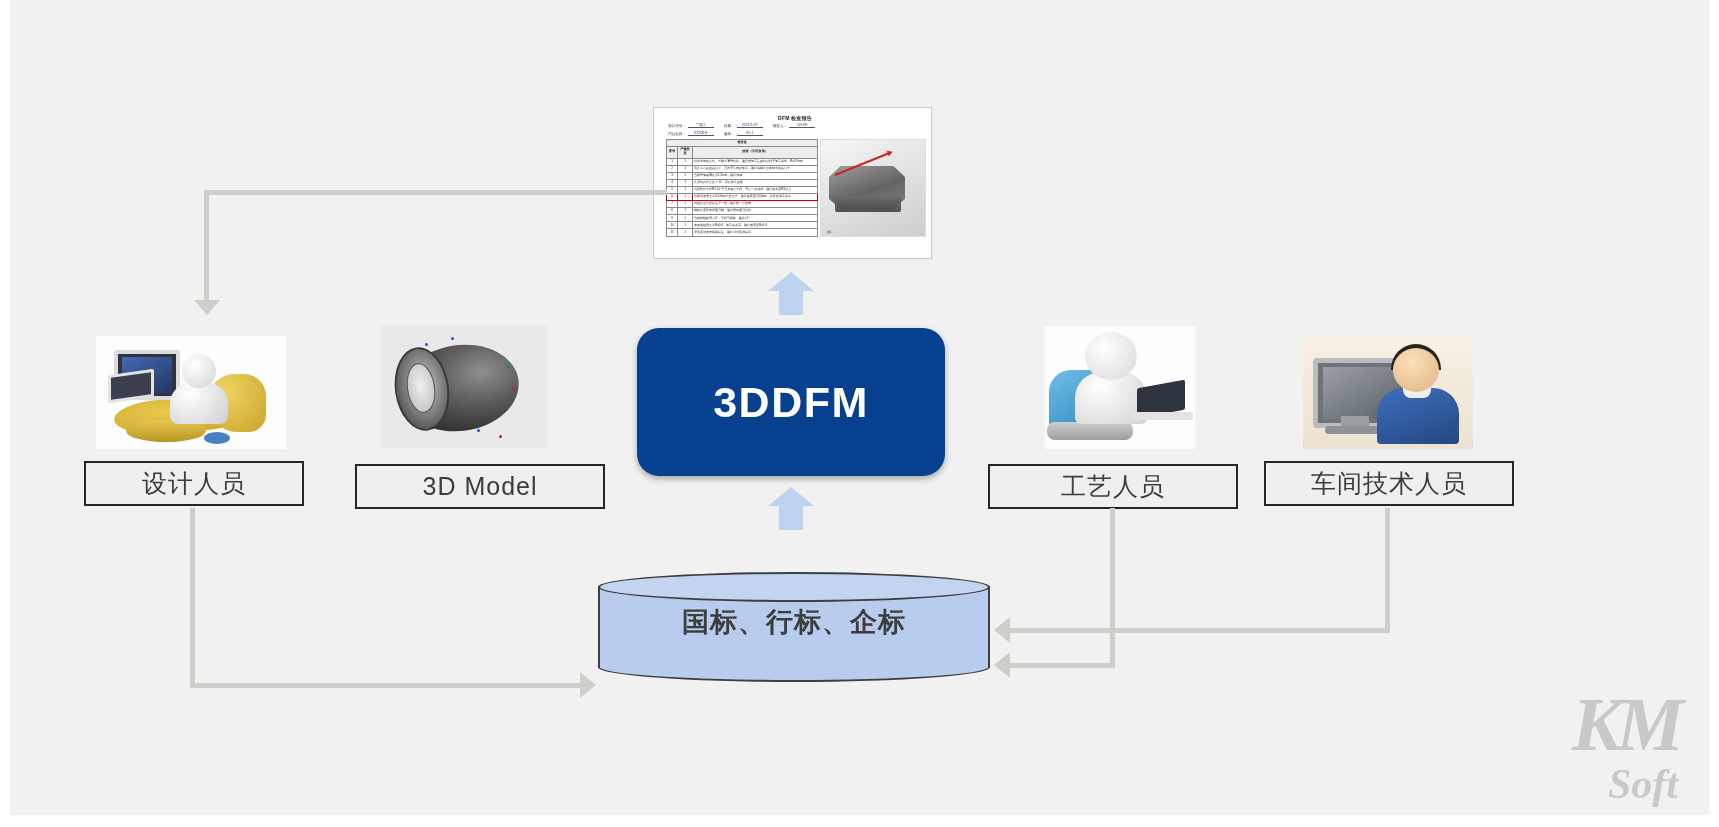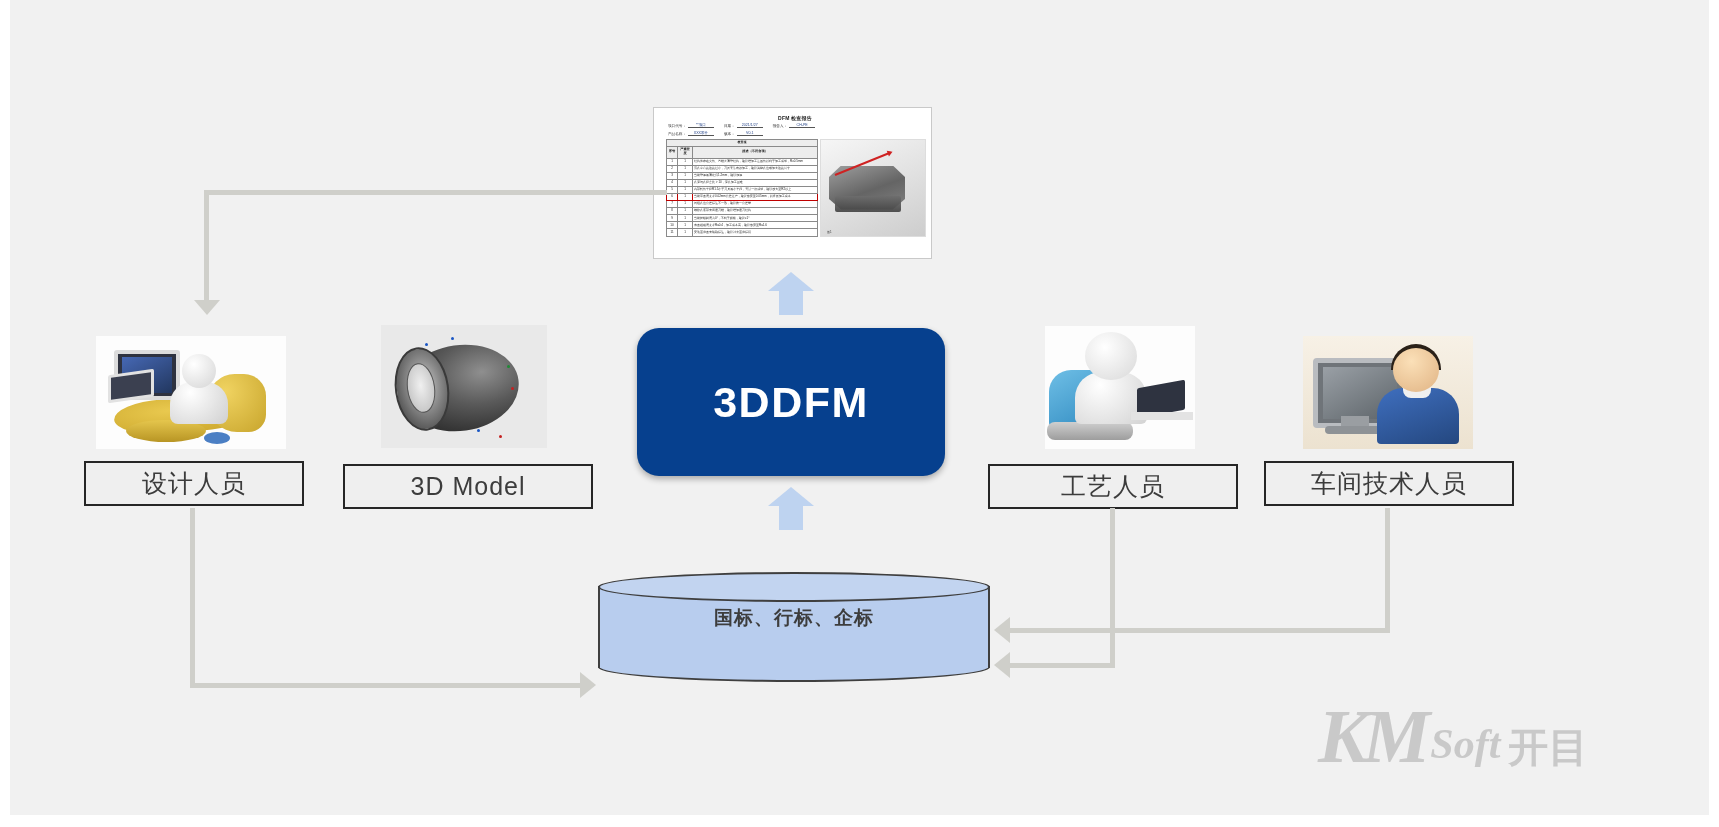--- a/index.html
+++ b/index.html
@@ -200,28 +200,28 @@
   .cyl-top{
     position:absolute;left:0;top:0;width:100%;height:30px;
     background:#c2d4f0;border:2px solid #3f3f3f;border-radius:50%;box-sizing:border-box;
   }
   .cyl-bot{
     position:absolute;left:0;bottom:0;width:100%;height:30px;
     background:#b8cdee;border:2px solid #3f3f3f;border-radius:50%;box-sizing:border-box;
   }
   .cyl-text{
     position:absolute;left:0;right:0;top:34px;
-    text-align:center;color:#3d3d3d;font-weight:bold;font-size:19px;
+    text-align:center;color:#3d3d3d;font-weight:bold;font-size:27px;
     line-height:1.25;letter-spacing:1px;
   }
 
   
   .logo{
     position:absolute;left:1318px;top:690px;width:360px;height:80px;
-    display:flex;align-items:flex-end;color:#c9c9c9;
+    display:flex;align-items:flex-end;color:#c9c9c9;flex-direction:column;
   }
   .logo-km{font-family:"Liberation Serif",serif;font-style:italic;font-weight:bold;font-size:76px;line-height:.9;letter-spacing:-6px;}
   .logo-soft{font-family:"Liberation Serif",serif;font-style:italic;font-weight:bold;font-size:42px;line-height:1.25;margin-left:6px;}
   .logo-cn{font-size:40px;font-weight:bold;line-height:1.15;margin-left:8px;}
 </style>
 </head>
 <body>
 
 <div id="slide">
 
@@ -395,21 +395,21 @@
     <div class="s-body"></div>
     <div class="s-collar"></div>
     <div class="s-hair"></div>
     <div class="s-head"></div>
   </div>
 
   <div class="cap" id="cap-designer" style="left:84px;top:461px;width:220px;height:45px;">
     <span>设计人员</span>
   </div>
 
-  <div class="cap" id="cap-model" style="left:343px;top:464px;width:250px;height:45px;">
+  <div class="cap" id="cap-model" style="left:355px;top:464px;width:250px;height:45px;">
     <span>3D Model</span>
   </div>
 
   <div class="cap" id="cap-process" style="left:988px;top:464px;width:250px;height:45px;">
     <span>工艺人员</span>
   </div>
 
   <div class="cap" id="cap-shop" style="left:1264px;top:461px;width:250px;height:45px;">
     <span>车间技术人员</span>
   </div>

